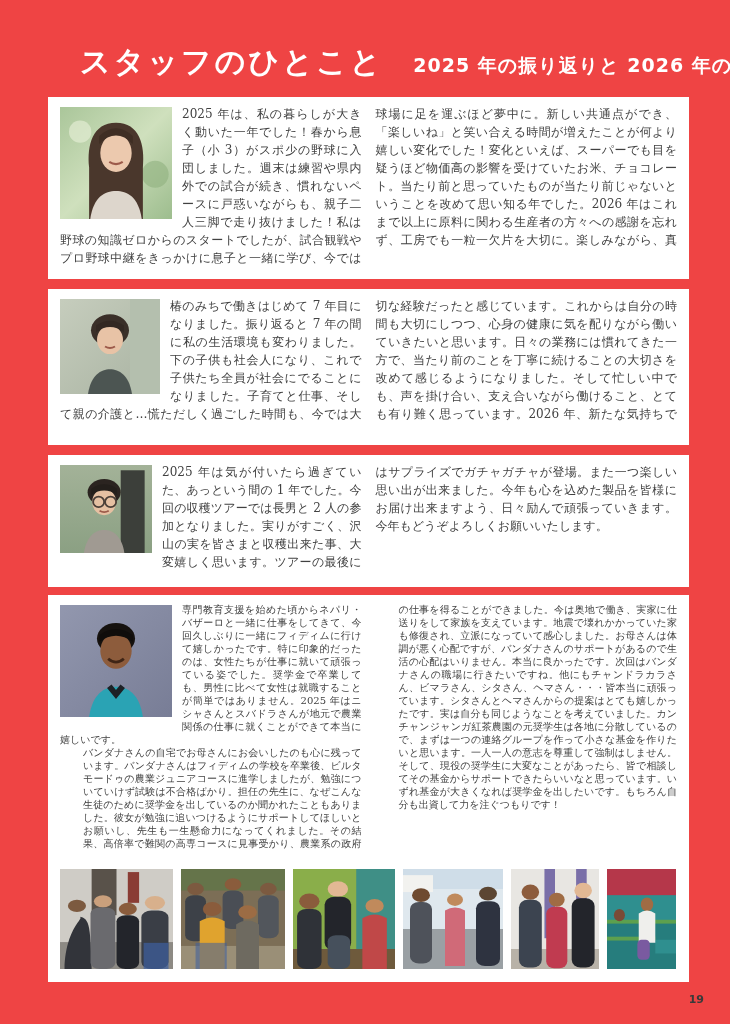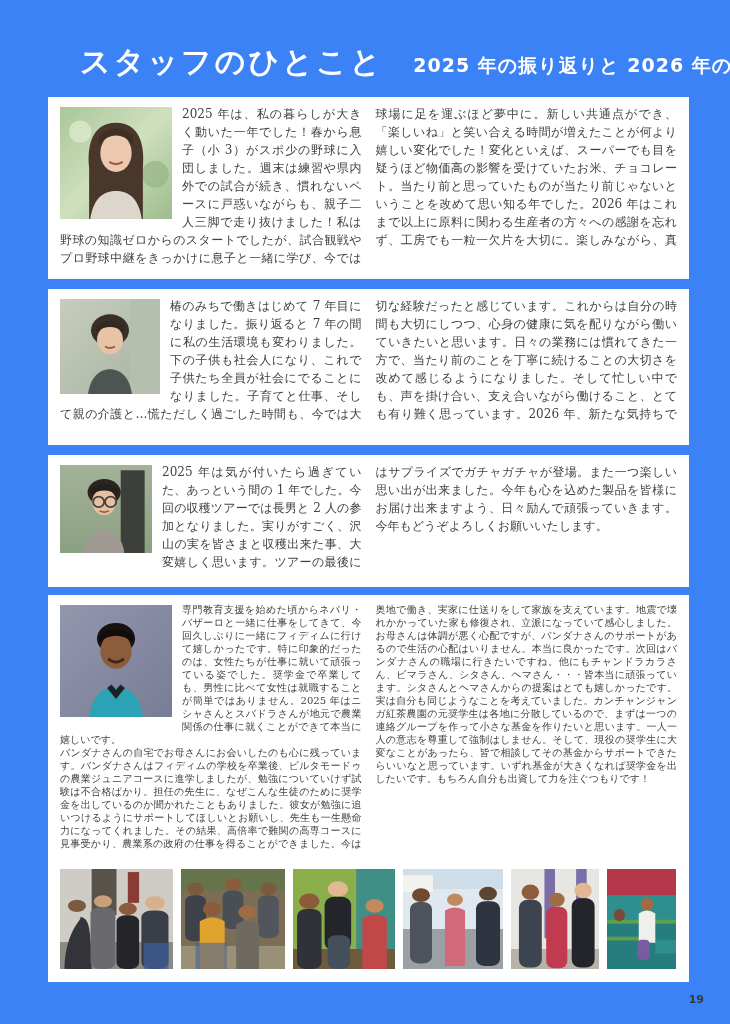--- a/index.html
+++ b/index.html
@@ -1,19 +1,19 @@
 <!DOCTYPE html>
 <html><head>
 <meta charset="utf-8">
 <style>
   html,body{margin:0;padding:0;}
   .page{
     position:relative;
     width:730px;height:1024px;
-    background:#3b82f6;
+    background:#ef4444;
     overflow:hidden;
     font-family:"DejaVu Serif","Liberation Serif",serif;
   }
   
   .hdr{position:absolute;top:42px;left:80px;right:30px;display:flex;align-items:baseline;gap:30px;}
   .hdr .title{
     color:#ffffff;font-family:"DejaVu Sans","Liberation Sans",sans-serif;
     font-weight:bold;font-size:30px;letter-spacing:3px;white-space:nowrap;
   }
   .hdr .subtitle{
@@ -36,21 +36,21 @@
   }
   .card1 .cols{height:164px;}
   .card2 .cols{height:138px;}
   .card3 .cols{height:112px;}
   .card4 .cols{height:258px;}
   .body{
     margin:0;color:#414141;text-align:justify;
   }
   .card-lg .body{font-size:12px;line-height:1.5;}
   .card-sm .body{font-size:10px;line-height:1.3;}
-  .body + .body{text-indent:0;}
+  .body + .body{text-indent:0;margin-left:23px;}
   .attr{
     margin:5px 0 0 0;color:#4a4a4a;font-size:10px;line-height:1.3;
     text-align:center;
   }
   
   .portrait{float:left;margin:2px 10px 6px 0;display:block;}
   .pt1{width:112px;height:112px;}
   .pt2{width:100px;height:95px;}
   .pt3{width:92px;height:88px;}
   .pt4{width:112px;height:112px;}

